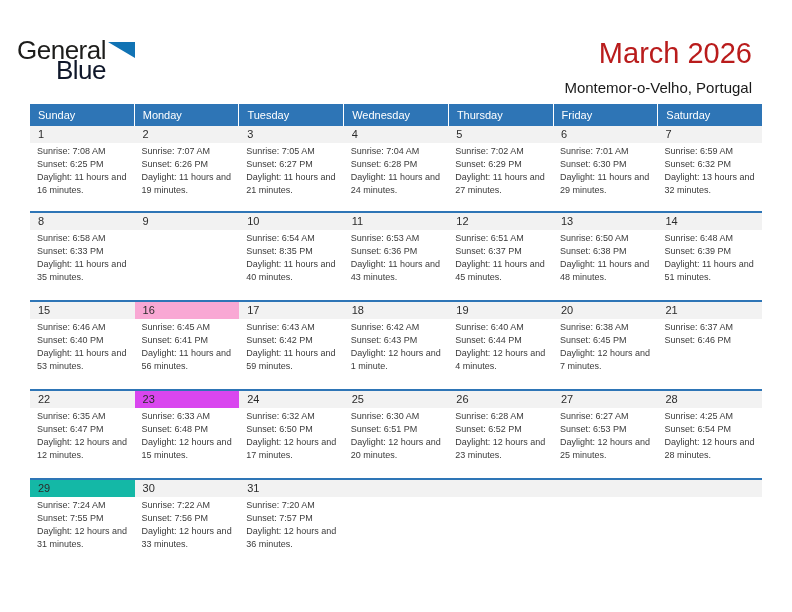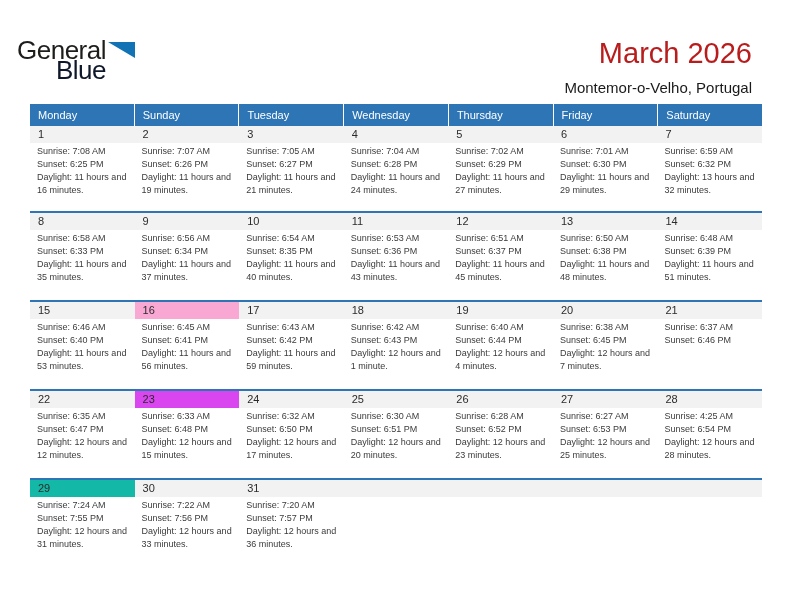--- a/index.html
+++ b/index.html
@@ -78,22 +78,22 @@
     <div class="logo-blue" id="logo-blue" style="color: #0f172a;">Blue</div>
   </div>
 
   <div class="titles">
     <div class="title">March 2026</div>
     <div class="subtitle">Montemor-o-Velho, Portugal</div>
   </div>
 
   <div class="calendar">
     <div class="day-headers" id="day-headers" style="background: rgb(46, 117, 182);">
+        <div class="day-header">Sunday</div>
         <div class="day-header">Monday</div>
-        <div class="day-header">Sunday</div>
         <div class="day-header">Tuesday</div>
         <div class="day-header">Wednesday</div>
         <div class="day-header">Thursday</div>
         <div class="day-header">Friday</div>
         <div class="day-header">Saturday</div>
       </div>
     <div id="weeks">
         <div class="week">
           <div class="cell">
             <div class="daynum" style="background: rgb(242, 242, 242);">1</div>
@@ -156,25 +156,20 @@
           <div class="cell">
             <div class="daynum" style="background: rgb(242, 242, 242);">8</div>
             <div class="cell-body">
               <div>Sunrise: 6:58 AM</div>
               <div>Sunset: 6:33 PM</div>
               <div>Daylight: 11 hours and 35 minutes.</div>
             </div>
           </div>
           <div class="cell">
             <div class="daynum" style="background: rgb(242, 242, 242);">9</div>
-            <div class="cell-body">
-              <div>Sunrise: 6:56 AM</div>
-              <div>Sunset: 6:34 PM</div>
-              <div>Daylight: 11 hours and 37 minutes.</div>
-            </div>
           </div>
           <div class="cell">
             <div class="daynum" style="background: rgb(242, 242, 242);">10</div>
             <div class="cell-body">
               <div>Sunrise: 6:54 AM</div>
               <div>Sunset: 8:35 PM</div>
               <div>Daylight: 11 hours and 40 minutes.</div>
             </div>
           </div>
           <div class="cell">

